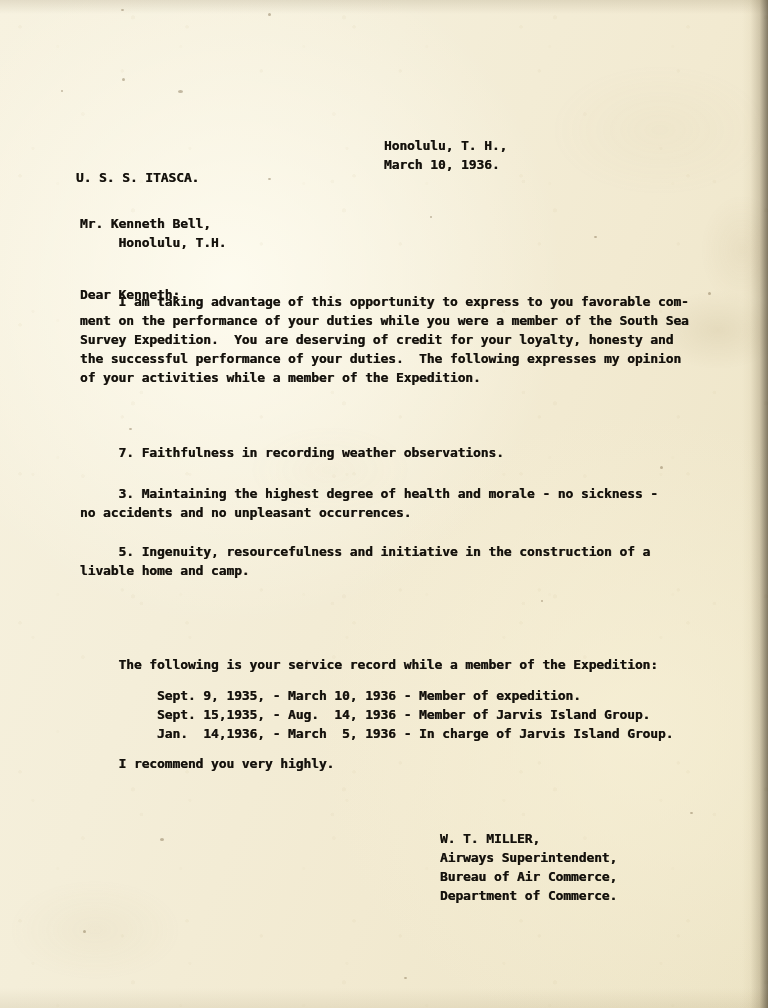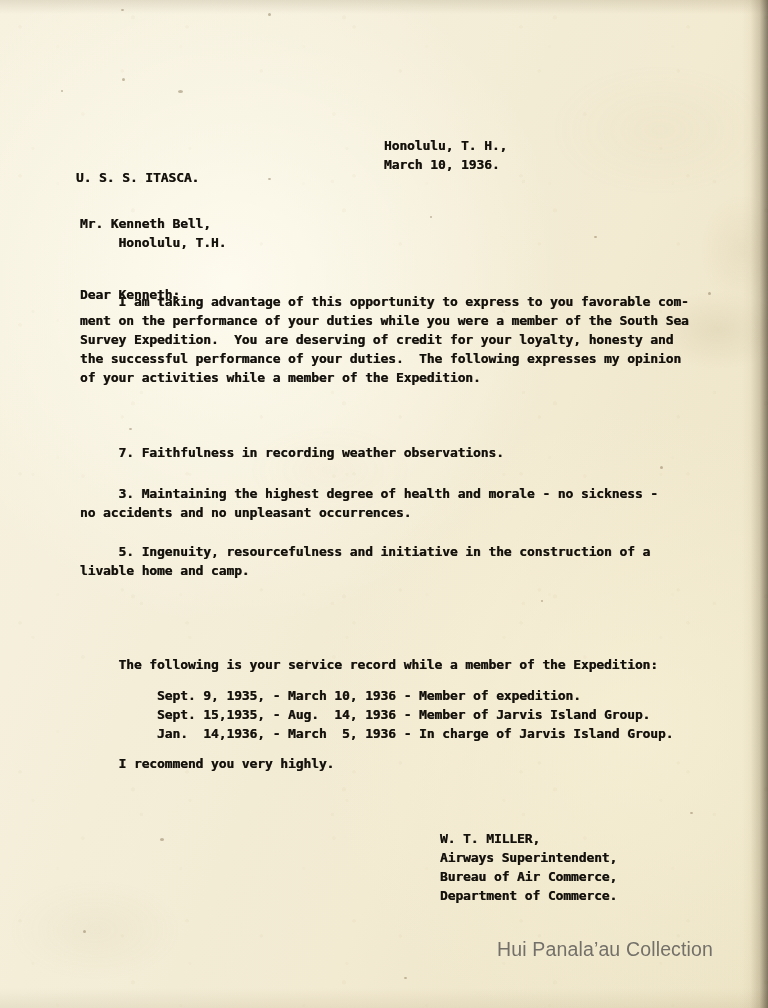--- a/index.html
+++ b/index.html
@@ -166,19 +166,18 @@
   <div class="typed" id="service-rows"><span>          Sept. 9, 1935, - March 10, 1936 - Member of expedition.</span>
 <span>          Sept. 15,1935, - Aug.  14, 1936 - Member of Jarvis Island Group.</span>
 <span>          Jan.  14,1936, - March  5, 1936 - In charge of Jarvis Island Group.</span></div>
 
   <div class="typed" id="signature">W. T. MILLER,
 Airways Superintendent,
 Bureau of Air Commerce,
 Department of Commerce.</div>
   <div class="typed" id="closing-line">     I recommend you very highly.</div>
 
-  <div class="watermark">Hui Panala’au Collection</div>
 
   <div class="edge-shadow-top"></div>
   <div class="edge-shadow-bottom"></div>
   <div class="edge-shadow-right"></div>
 
 </div>
 
 </body></html>

